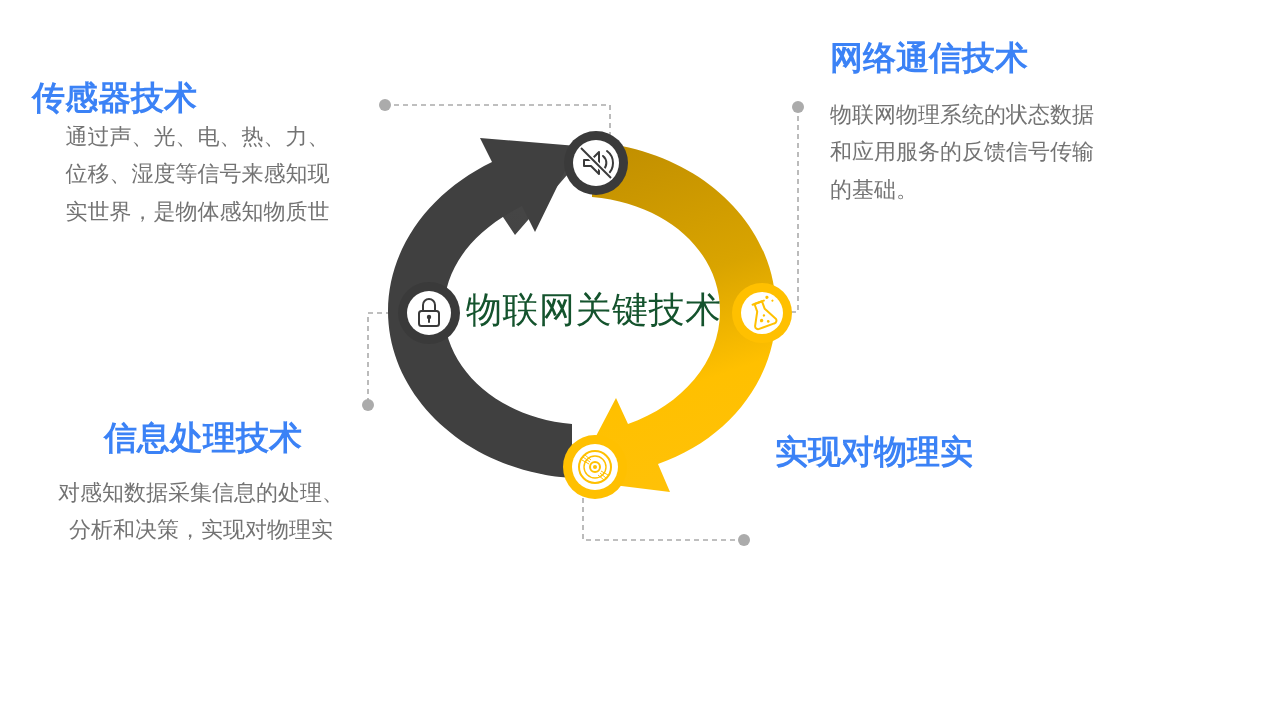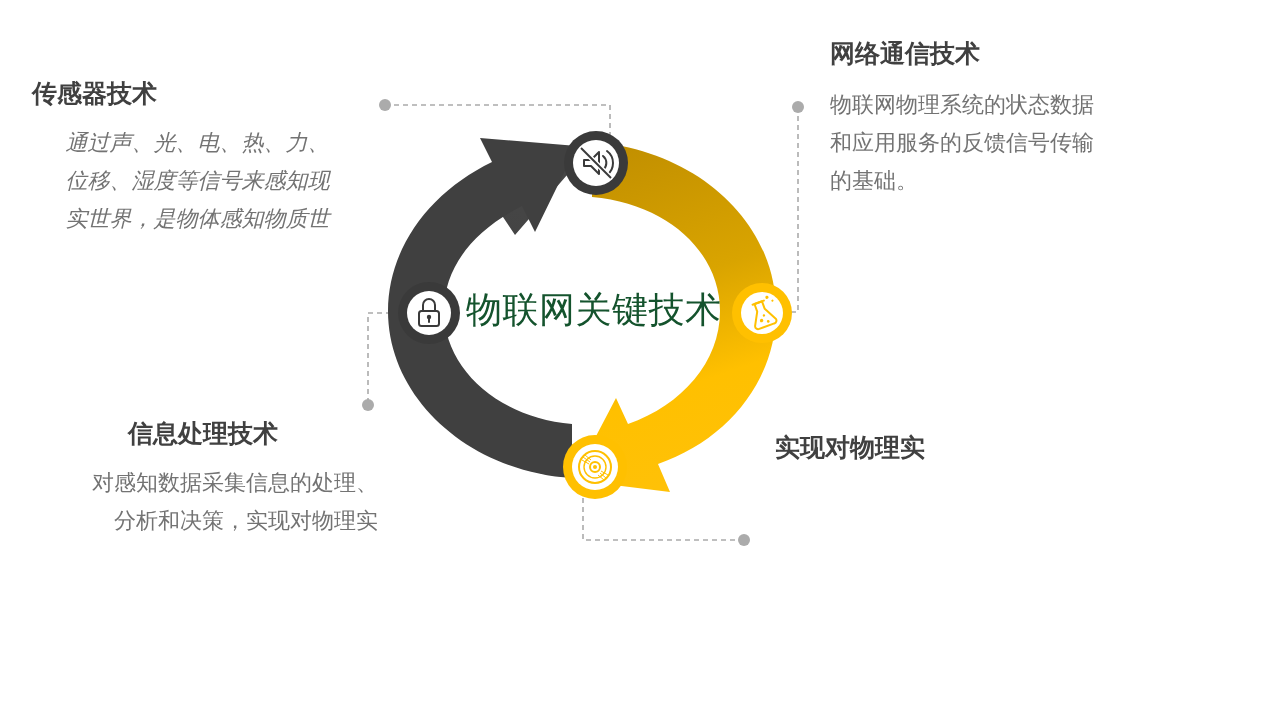--- a/index.html
+++ b/index.html
@@ -21,54 +21,54 @@
     left: 0; top: 0;
     width: 1275px;
     height: 704px;
   }
 
   
   .block { position: absolute; }
 
   .block .heading {
     font-weight: bold;
-    font-size: 25px;
+    font-size: 33px;
     line-height: 1.2;
-    color: #404040;
+    color: #3b82f6;
     white-space: nowrap;
   }
   .block .body {
     font-size: 22px;
     line-height: 1.72;
     color: #737373;
   }
   .block .body .line { display: block; white-space: nowrap; }
 
   
   #block-sensor {
     left: 20px; top: 78px; width: 355px;
     text-align: center;
   }
   #block-sensor .heading { text-align: left; padding-left: 12px; }
-  #block-sensor .body { margin-top: 16px; font-style: italic; }
+  #block-sensor .body { margin-top: 0; }
 
   
   #block-network {
     left: 830px; top: 38px; width: 420px;
     text-align: left;
   }
   #block-network .body { margin-top: 18px; }
 
   
   #block-info {
     left: 18px; top: 418px; width: 360px;
     text-align: center;
   }
   #block-info .heading { text-align: center; padding-left: 10px; }
-  #block-info .body { margin-top: 16px; text-align: right; padding-left: 6px; }
+  #block-info .body { margin-top: 16px; text-align: center; padding-left: 6px; }
 
   
   #block-control {
     left: 775px; top: 432px; width: 480px;
     text-align: left;
   }
   #block-control .body { margin-top: 16px; }
 
   
   #cycle {

